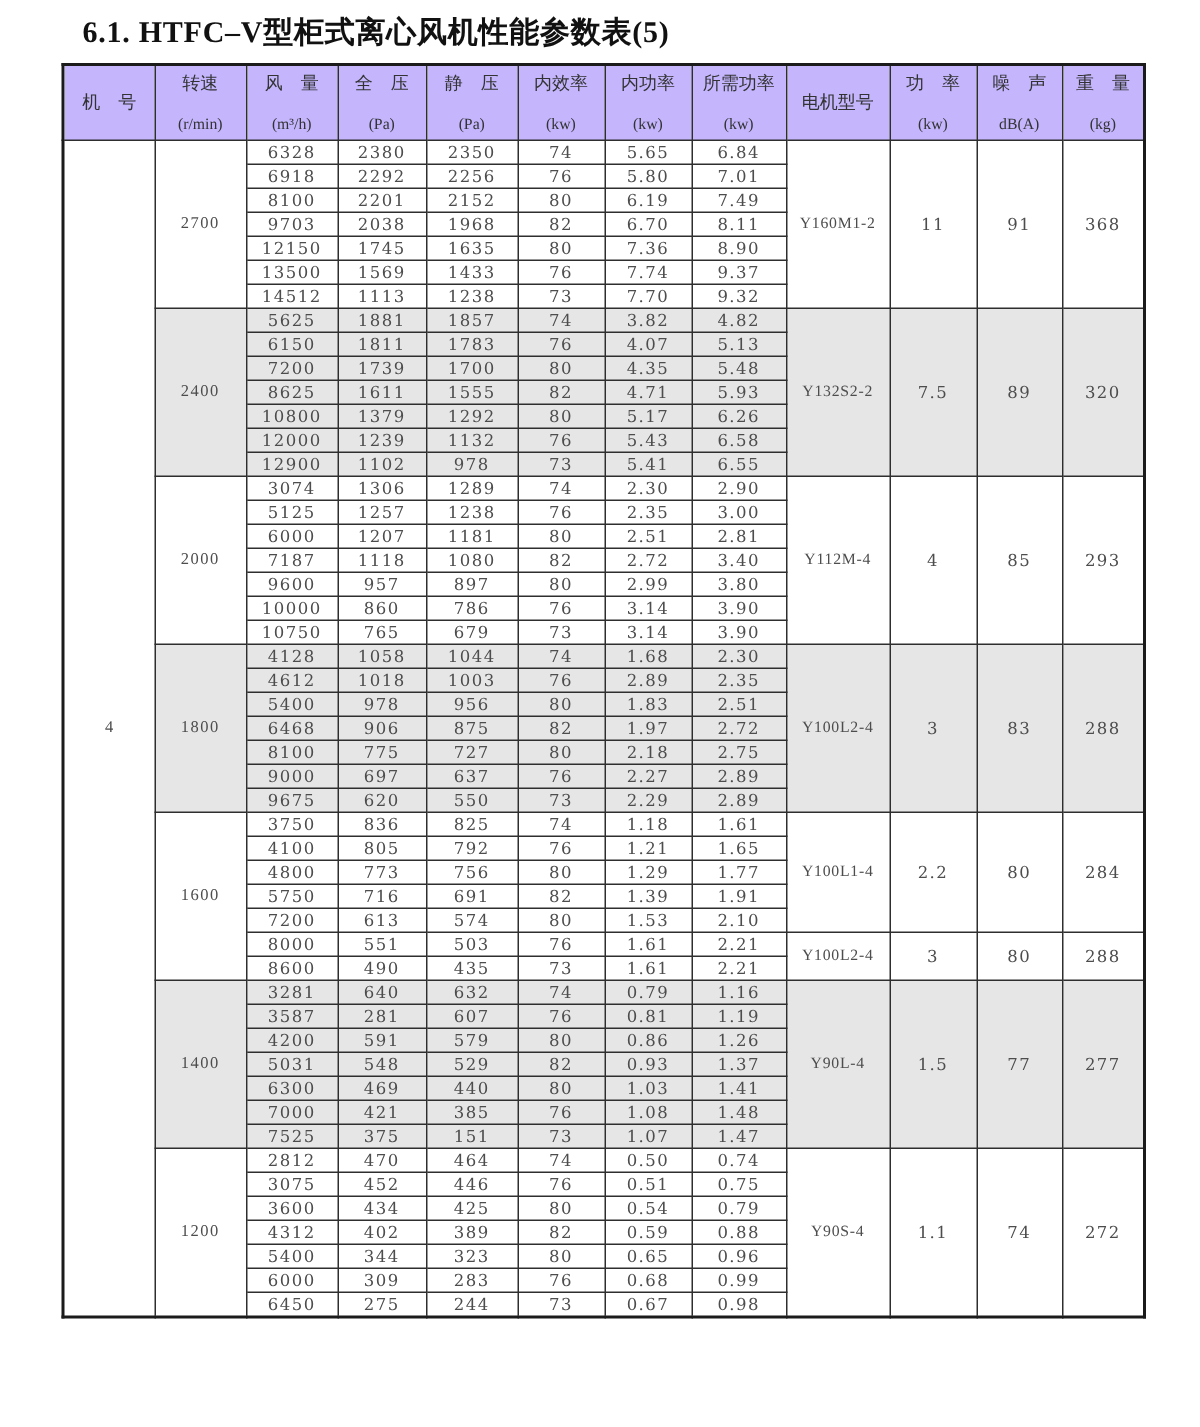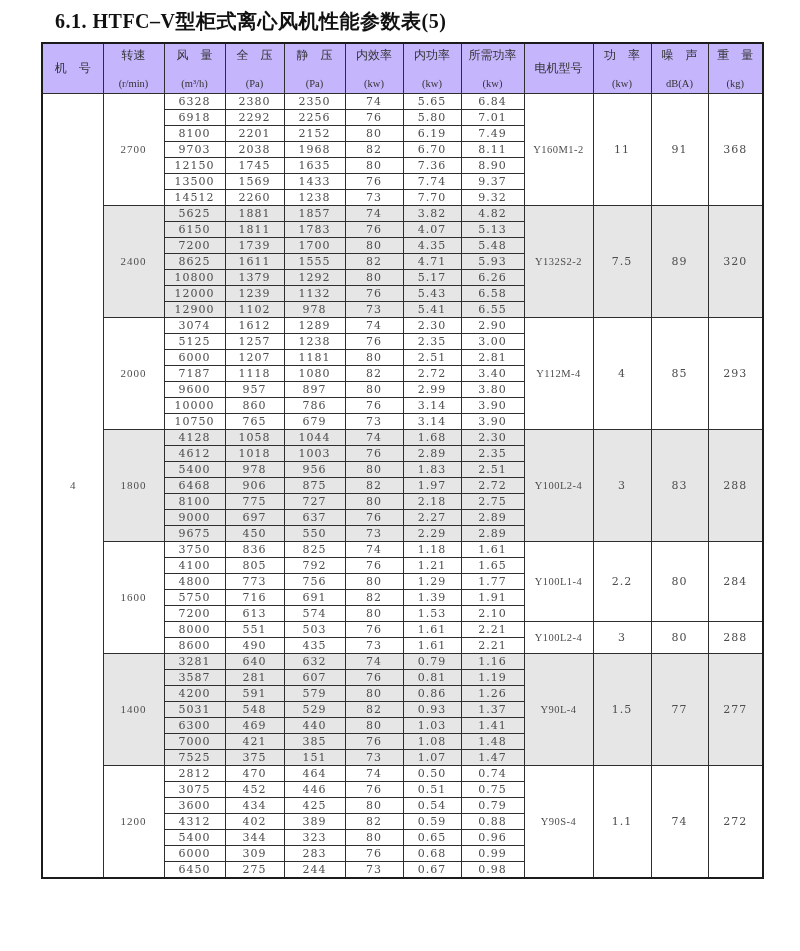--- a/index.html
+++ b/index.html
@@ -144,21 +144,21 @@
       <tr>
         <td class="num">13500</td>
         <td class="num">1569</td>
         <td class="num">1433</td>
         <td class="num">76</td>
         <td class="num">7.74</td>
         <td class="num">9.37</td>
       </tr>
       <tr>
         <td class="num">14512</td>
-        <td class="num">2260</td>
+        <td class="num">1113</td>
         <td class="num">1238</td>
         <td class="num">73</td>
         <td class="num">7.70</td>
         <td class="num">9.32</td>
       </tr>
       <tr>
         <td class="speed sh gs" rowspan="7">2400</td>
         <td class="num sh gs">5625</td>
         <td class="num sh gs">1881</td>
         <td class="num sh gs">1857</td>
@@ -214,21 +214,21 @@
         <td class="num sh">12900</td>
         <td class="num sh">1102</td>
         <td class="num sh">978</td>
         <td class="num sh">73</td>
         <td class="num sh">5.41</td>
         <td class="num sh">6.55</td>
       </tr>
       <tr>
         <td class="speed gs" rowspan="7">2000</td>
         <td class="num gs">3074</td>
-        <td class="num gs">1612</td>
+        <td class="num gs">1306</td>
         <td class="num gs">1289</td>
         <td class="num gs">74</td>
         <td class="num gs">2.30</td>
         <td class="num gs">2.90</td>
         <td class="motor gs" rowspan="7">Y112M-4</td>
         <td class="num gs" rowspan="7">4</td>
         <td class="num gs" rowspan="7">85</td>
         <td class="num gs" rowspan="7">293</td>
       </tr>
       <tr>
@@ -327,21 +327,21 @@
       <tr>
         <td class="num sh">9000</td>
         <td class="num sh">697</td>
         <td class="num sh">637</td>
         <td class="num sh">76</td>
         <td class="num sh">2.27</td>
         <td class="num sh">2.89</td>
       </tr>
       <tr>
         <td class="num sh">9675</td>
-        <td class="num sh">450</td>
+        <td class="num sh">620</td>
         <td class="num sh">550</td>
         <td class="num sh">73</td>
         <td class="num sh">2.29</td>
         <td class="num sh">2.89</td>
       </tr>
       <tr>
         <td class="speed gs" rowspan="7">1600</td>
         <td class="num gs">3750</td>
         <td class="num gs">836</td>
         <td class="num gs">825</td>

